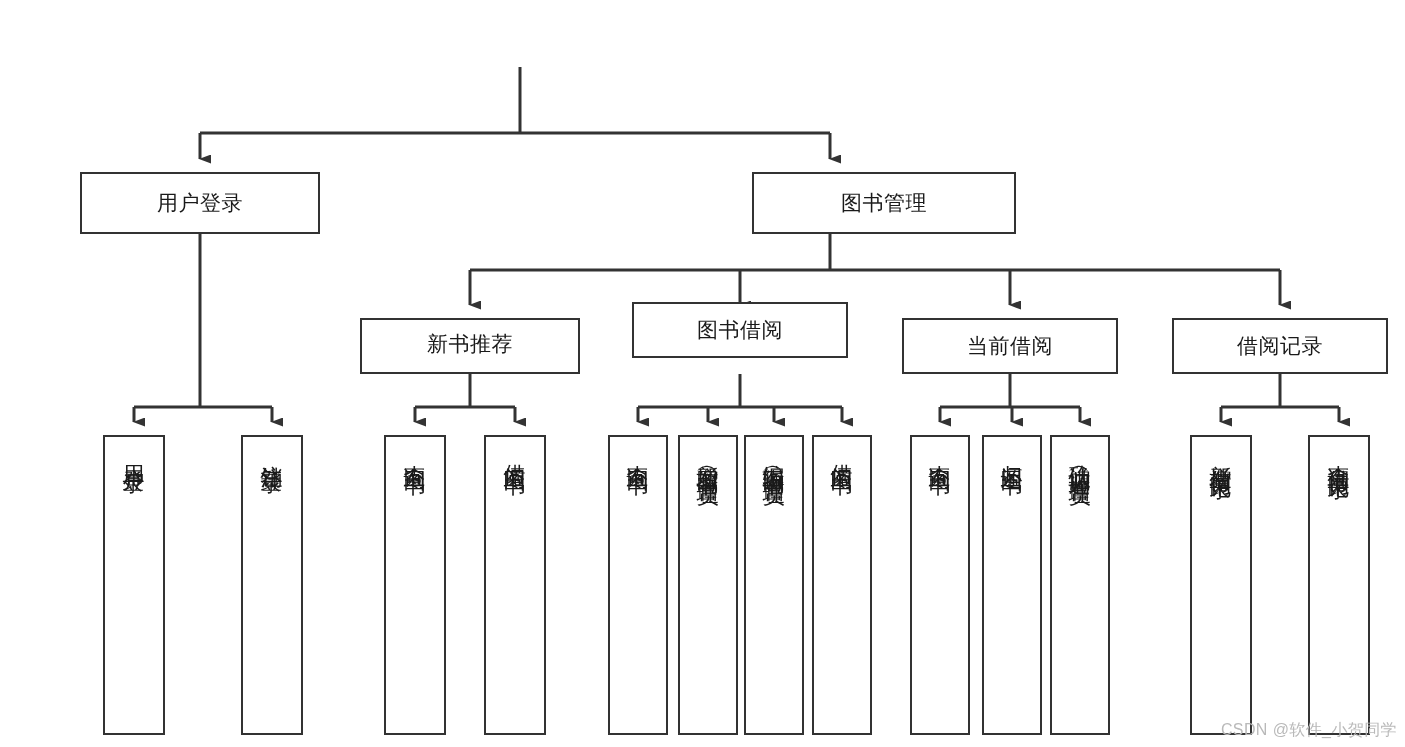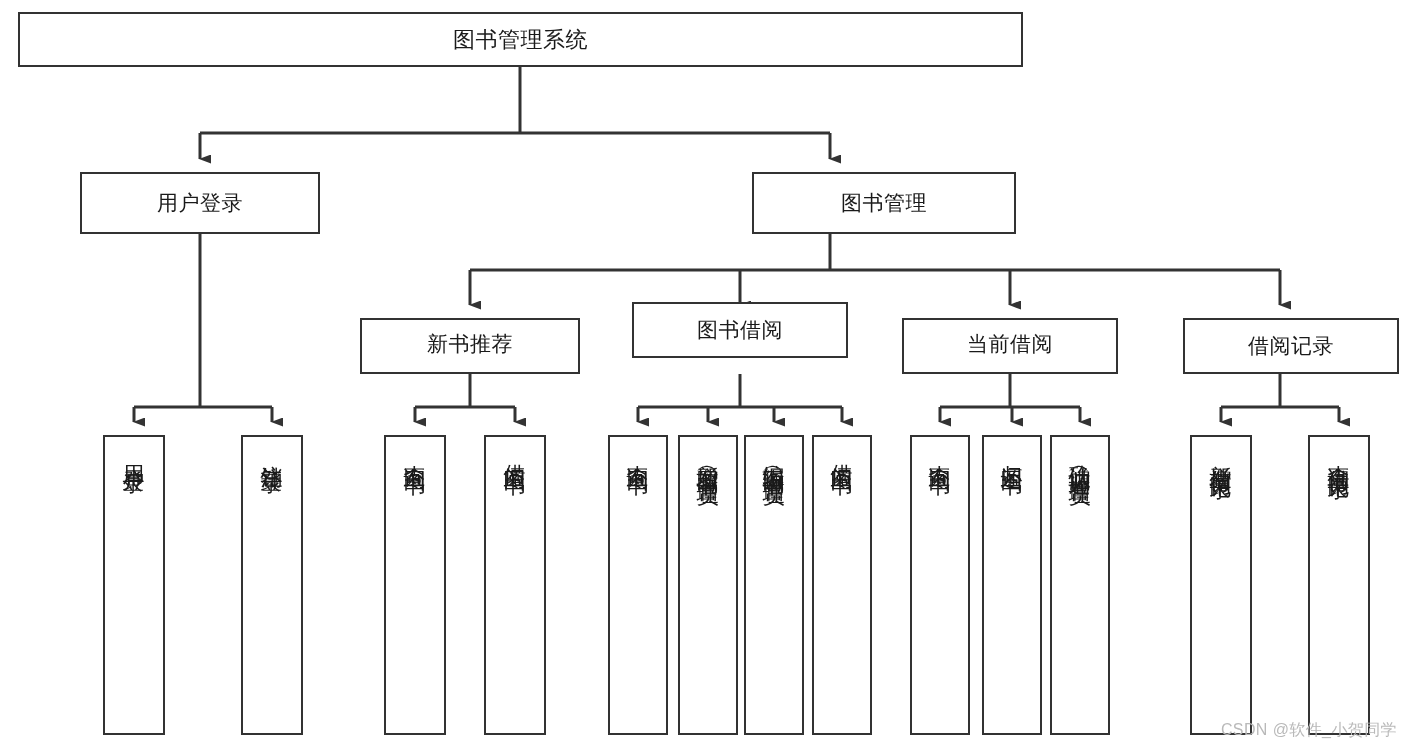--- a/index.html
+++ b/index.html
@@ -113,41 +113,38 @@
         <path d="M940,407 L940,422" marker-end="url(#arrowhead)"></path>
         <path d="M1012,407 L1012,422" marker-end="url(#arrowhead)"></path>
         <path d="M1080,407 L1080,422" marker-end="url(#arrowhead)"></path>
         <path d="M1280,374 L1280,407"></path>
         <path d="M1221,407 L1339,407"></path>
         <path d="M1221,407 L1221,422" marker-end="url(#arrowhead)"></path>
         <path d="M1339,407 L1339,422" marker-end="url(#arrowhead)"></path>
       </g>
   </svg>
 
-  <div class="node horiz root" id="node-root" style="left: 18px; top: 12px; width: 1005px; height: 55px;">
-    <span class="node-label">图书管理系统</span>
-  </div>
 
   <div id="nodes-container">
       <div class="node horiz" style="left: 80px; top: 172px; width: 240px; height: 62px;">
         <span class="node-label">用户登录</span>
       </div>
       <div class="node horiz" style="left: 752px; top: 172px; width: 264px; height: 62px;">
         <span class="node-label">图书管理</span>
       </div>
       <div class="node horiz" style="left: 360px; top: 318px; width: 220px; height: 56px; font-family: Liberation Mono, monospace;">
         <span class="node-label">新书推荐</span>
       </div>
       <div class="node horiz" style="left: 632px; top: 302px; width: 216px; height: 56px;">
         <span class="node-label">图书借阅</span>
       </div>
-      <div class="node horiz" style="left: 902px; top: 318px; width: 216px; height: 56px; font-family: Liberation Mono, monospace;">
+      <div class="node horiz" style="left: 902px; top: 318px; width: 216px; height: 56px;">
         <span class="node-label">当前借阅</span>
       </div>
-      <div class="node horiz" style="left: 1172px; top: 318px; width: 216px; height: 56px; margin-left: 11px;">
+      <div class="node horiz" style="left: 1172px; top: 318px; width: 216px; height: 56px;">
         <span class="node-label">借阅记录</span>
       </div>
       <div class="node vert" style="left: 103px; top: 435px; width: 62px; height: 300px;">
         <span class="node-label">用户登录</span>
       </div>
       <div class="node vert" style="left: 241px; top: 435px; width: 62px; height: 300px;">
         <span class="node-label">注销登录</span>
       </div>
       <div class="node vert" style="left: 384px; top: 435px; width: 62px; height: 300px;">
         <span class="node-label">查询图书</span>

